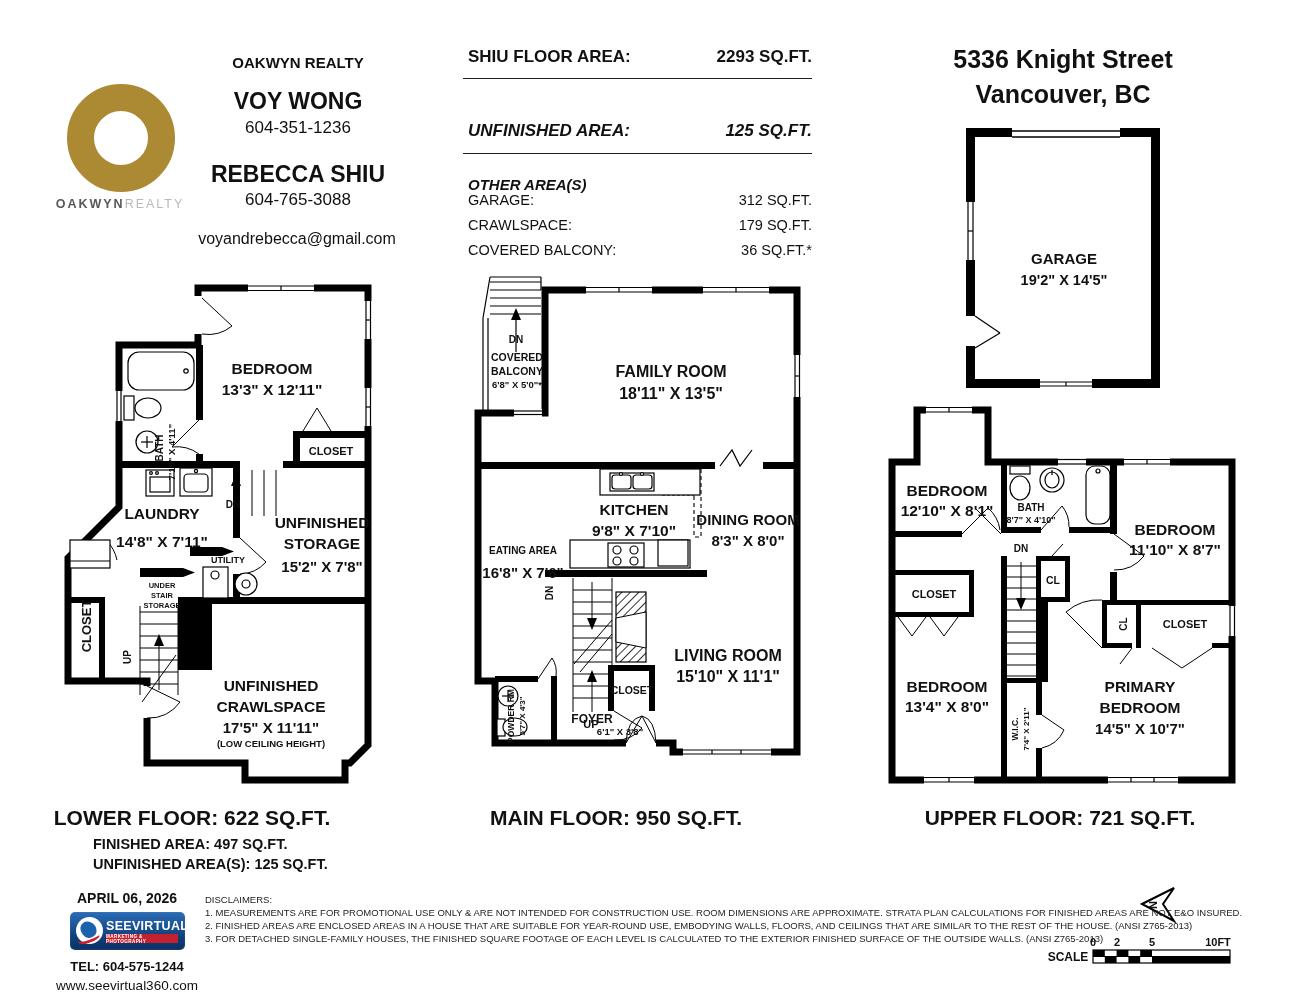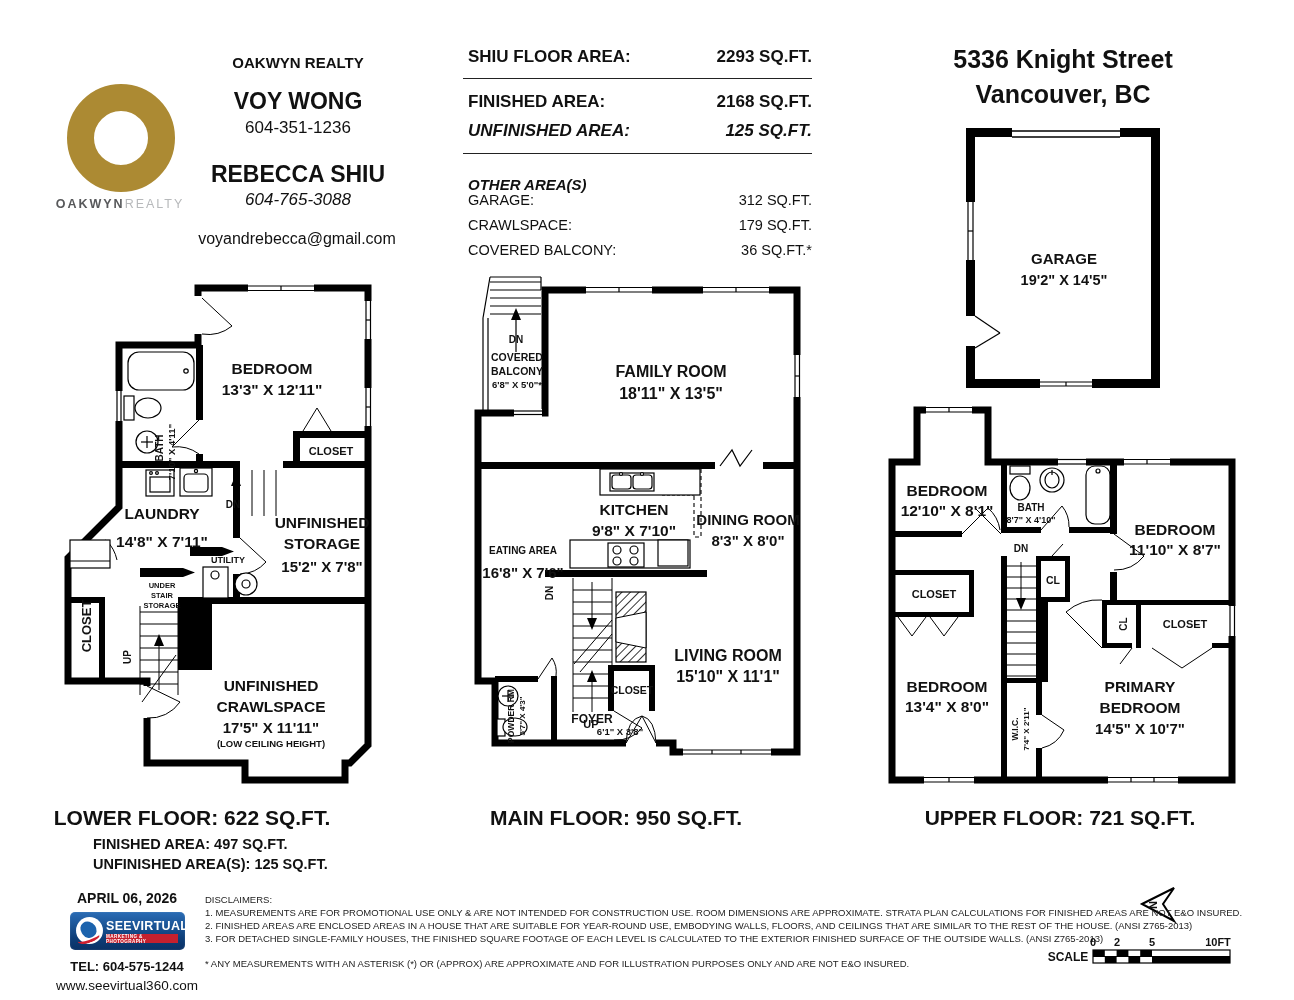--- a/index.html
+++ b/index.html
@@ -448,32 +448,28 @@
 </svg>
 
 <div class="ring"></div>
 <div class="logo-words">
   <span class="w1">OAKWYN</span><span class="w2">REALTY</span>
 </div>
 <div class="lbl" style="left:298px;top:62px;font-size:15px;">OAKWYN REALTY</div>
 <div class="lbl" style="left:298px;top:101px;font-size:23px;">VOY WONG</div>
 <div class="lbl" style="left:298px;top:127px;font-size:17px;font-weight:400;">604-351-1236</div>
 <div class="lbl" style="left:298px;top:174px;font-size:23px;">REBECCA SHIU</div>
-<div class="lbl" style="left:298px;top:199px;font-size:17px;font-weight:400;font-style:italic;">604-765-3088</div>
+<div class="lbl" style="left:298px;top:199px;font-size:17px;font-weight:400;">604-765-3088</div>
 <div class="lbl" style="left:297px;top:239px;font-size:16px;font-weight:400;">voyandrebecca@gmail.com</div>
 
 <div class="arow" style="top:57px;font-size:17px;font-weight:700;">
   <span>SHIU FLOOR AREA:</span>
       <span>2293 SQ.FT.</span>
 </div>
 <div class="aline" style="top:78px;"></div>
-<div class="arow" style="top:102px;font-size:17px;font-weight:700;">
-  <span>FINISHED AREA:</span>
-      <span>2168 SQ.FT.</span>
-</div>
 <div class="arow" style="top:131px;font-size:17px;font-weight:700;font-style:italic;">
   <span>UNFINISHED AREA:</span>
       <span>125 SQ.FT.</span>
 </div>
 <div class="aline" style="top:153px;"></div>
 <div class="lbl leftal" style="left:468px;top:184px;font-size:15px;font-style:italic;font-weight:600;">OTHER AREA(S)</div>
 <div class="arow" style="top:200px;font-size:14.5px;">
   <span>GARAGE:</span>
       <span>312 SQ.FT.</span>
 </div>
@@ -567,21 +563,20 @@
   <div class="nm">SEEVIRTUAL</div>
   <div class="sub">MARKETING &amp; PHOTOGRAPHY</div>
 </div>
 <div class="lbl" style="left:127px;top:966px;font-size:13px;">TEL: 604-575-1244</div>
 <div class="lbl" style="left:127px;top:986px;font-size:13.5px;font-weight:400;">www.seevirtual360.com</div>
 
 <div class="disc" style="top:899px;">DISCLAIMERS:</div>
 <div class="disc" style="top:912px;">1. MEASUREMENTS ARE FOR PROMOTIONAL USE ONLY &amp; ARE NOT INTENDED FOR CONSTRUCTION USE. ROOM DIMENSIONS ARE APPROXIMATE. STRATA PLAN CALCULATIONS FOR FINISHED AREAS ARE NOT E&amp;O INSURED.</div>
 <div class="disc" style="top:925px;">2. FINISHED AREAS ARE ENCLOSED AREAS IN A HOUSE THAT ARE SUITABLE FOR YEAR-ROUND USE, EMBODYING WALLS, FLOORS, AND CEILINGS THAT ARE SIMILAR TO THE REST OF THE HOUSE. (ANSI Z765-2013)</div>
 <div class="disc" style="top:938px;">3. FOR DETACHED SINGLE-FAMILY HOUSES, THE FINISHED SQUARE FOOTAGE OF EACH LEVEL IS CALCULATED TO THE EXTERIOR FINISHED SURFACE OF THE OUTSIDE WALLS. (ANSI Z765-2013)</div>
-<div class="disc" style="top:963px;">* ANY MEASUREMENTS WITH AN ASTERISK (*) OR (APPROX) ARE APPROXIMATE AND FOR ILLUSTRATION PURPOSES ONLY AND ARE NOT E&amp;O INSURED.</div>
 
 <div class="lbl rot" style="left:1153px;top:905px;font-size:11px;">N</div>
 <div class="lbl" style="left:1068px;top:957px;font-size:12px;">SCALE</div>
 <div class="lbl" style="left:1093px;top:942px;font-size:11px;">0</div>
 <div class="lbl" style="left:1117px;top:942px;font-size:11px;">2</div>
 <div class="lbl" style="left:1152px;top:942px;font-size:11px;">5</div>
 <div class="lbl" style="left:1218px;top:942px;font-size:11px;">10FT</div>
 
 </div>
 

